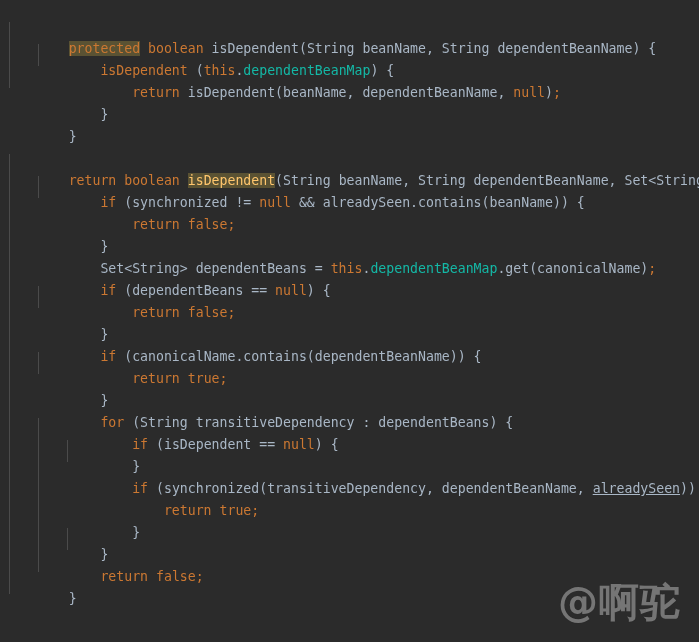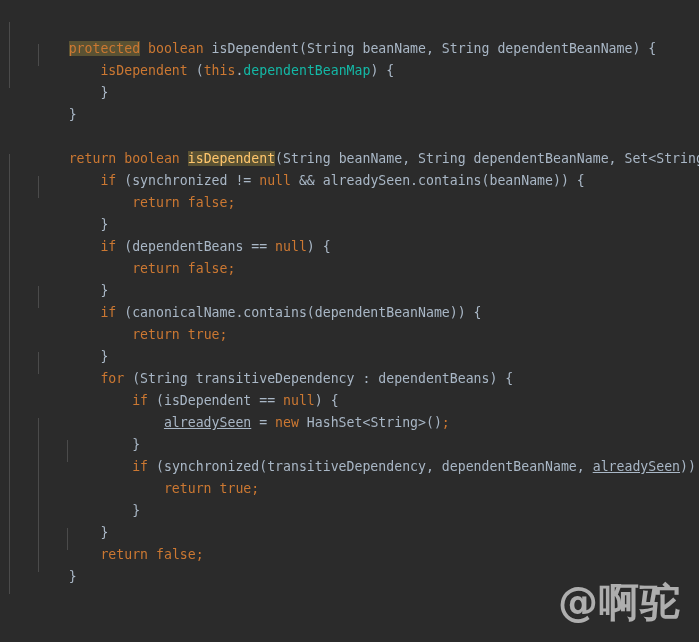--- a/index.html
+++ b/index.html
@@ -53,21 +53,21 @@
     background: #4b4b4b;
     top: 0;
   }
   .watermark {
     position: absolute;
     right: 18px;
     bottom: 12px;
     font-family: "DejaVu Sans", "Liberation Sans", sans-serif;
     font-size: 40px;
     font-weight: bold;
-    color: #ffffff;
+    color: #a3a3a3;
     opacity: 0.62;
     letter-spacing: 1px;
     user-select: none;
     text-shadow: 0 0 1px #2b2b2b;
   }
 </style>
 </head>
 <body>
 
 <div id="editor">
@@ -85,20 +85,23 @@
   <div class="code-area">
 
     <div class="line">
       <span class="kw hl">protected</span><span> </span><span class="kw">boolean</span><span> </span><span class="id">isDependent</span><span class="punc">(String beanName, String dependentBeanName) {</span>
     </div>
 
     <div class="line">
       <span>    </span><span class="kw">isDependent</span><span class="punc"> (</span><span class="kw">this</span><span class="punc">.</span><span class="fld">dependentBeanMap</span><span class="punc">) {</span>
     </div>
 
+    <div class="line">
+      <span>        </span><span class="kw">return</span><span class="punc"> isDependent(beanName, dependentBeanName, </span><span class="kw">null</span><span class="punc">)</span><span class="semi">;</span>
+    </div>
 
     <div class="line">
       <span class="punc">    }</span>
     </div>
 
     <div class="line">
       <span class="punc">}</span>
     </div>
 
     <div class="line">
@@ -115,20 +118,23 @@
 
     <div class="line">
       <span>        </span><span class="kw">return</span><span> </span><span class="kw">false</span><span class="semi">;</span>
     </div>
 
     <div class="line">
       <span class="punc">    }</span>
     </div>
 
 
+    <div class="line">
+      <span class="punc">    Set&lt;String&gt; dependentBeans = </span><span class="kw">this</span><span class="punc">.</span><span class="fld">dependentBeanMap</span><span class="punc">.get(canonicalName)</span><span class="semi">;</span>
+    </div>
 
     <div class="line">
       <span>    </span><span class="kw">if</span><span class="punc"> (dependentBeans == </span><span class="kw">null</span><span class="punc">) {</span>
     </div>
 
     <div class="line">
       <span>        </span><span class="kw">return</span><span> </span><span class="kw">false</span><span class="semi">;</span>
     </div>
 
     <div class="line">
@@ -148,23 +154,20 @@
     </div>
 
     <div class="line">
       <span>    </span><span class="kw">for</span><span class="punc"> (String transitiveDependency : dependentBeans) {</span>
     </div>
 
     <div class="line">
       <span>        </span><span class="kw">if</span><span class="punc"> (isDependent == </span><span class="kw">null</span><span class="punc">) {</span>
     </div>
 
-    <div class="line">
-      <span>            </span><span class="param-u">alreadySeen</span><span class="punc"> = </span><span class="kw">new</span><span class="punc"> HashSet&lt;String&gt;()</span><span class="semi">;</span>
-    </div>
 
     <div class="line">
       <span class="punc">        }</span>
     </div>
 
 
     <div class="line">
       <span>        </span><span class="kw">if</span><span class="punc"> (synchronized(transitiveDependency, dependentBeanName, </span><span class="param-u">alreadySeen</span><span class="punc">)) {</span>
     </div>
 

